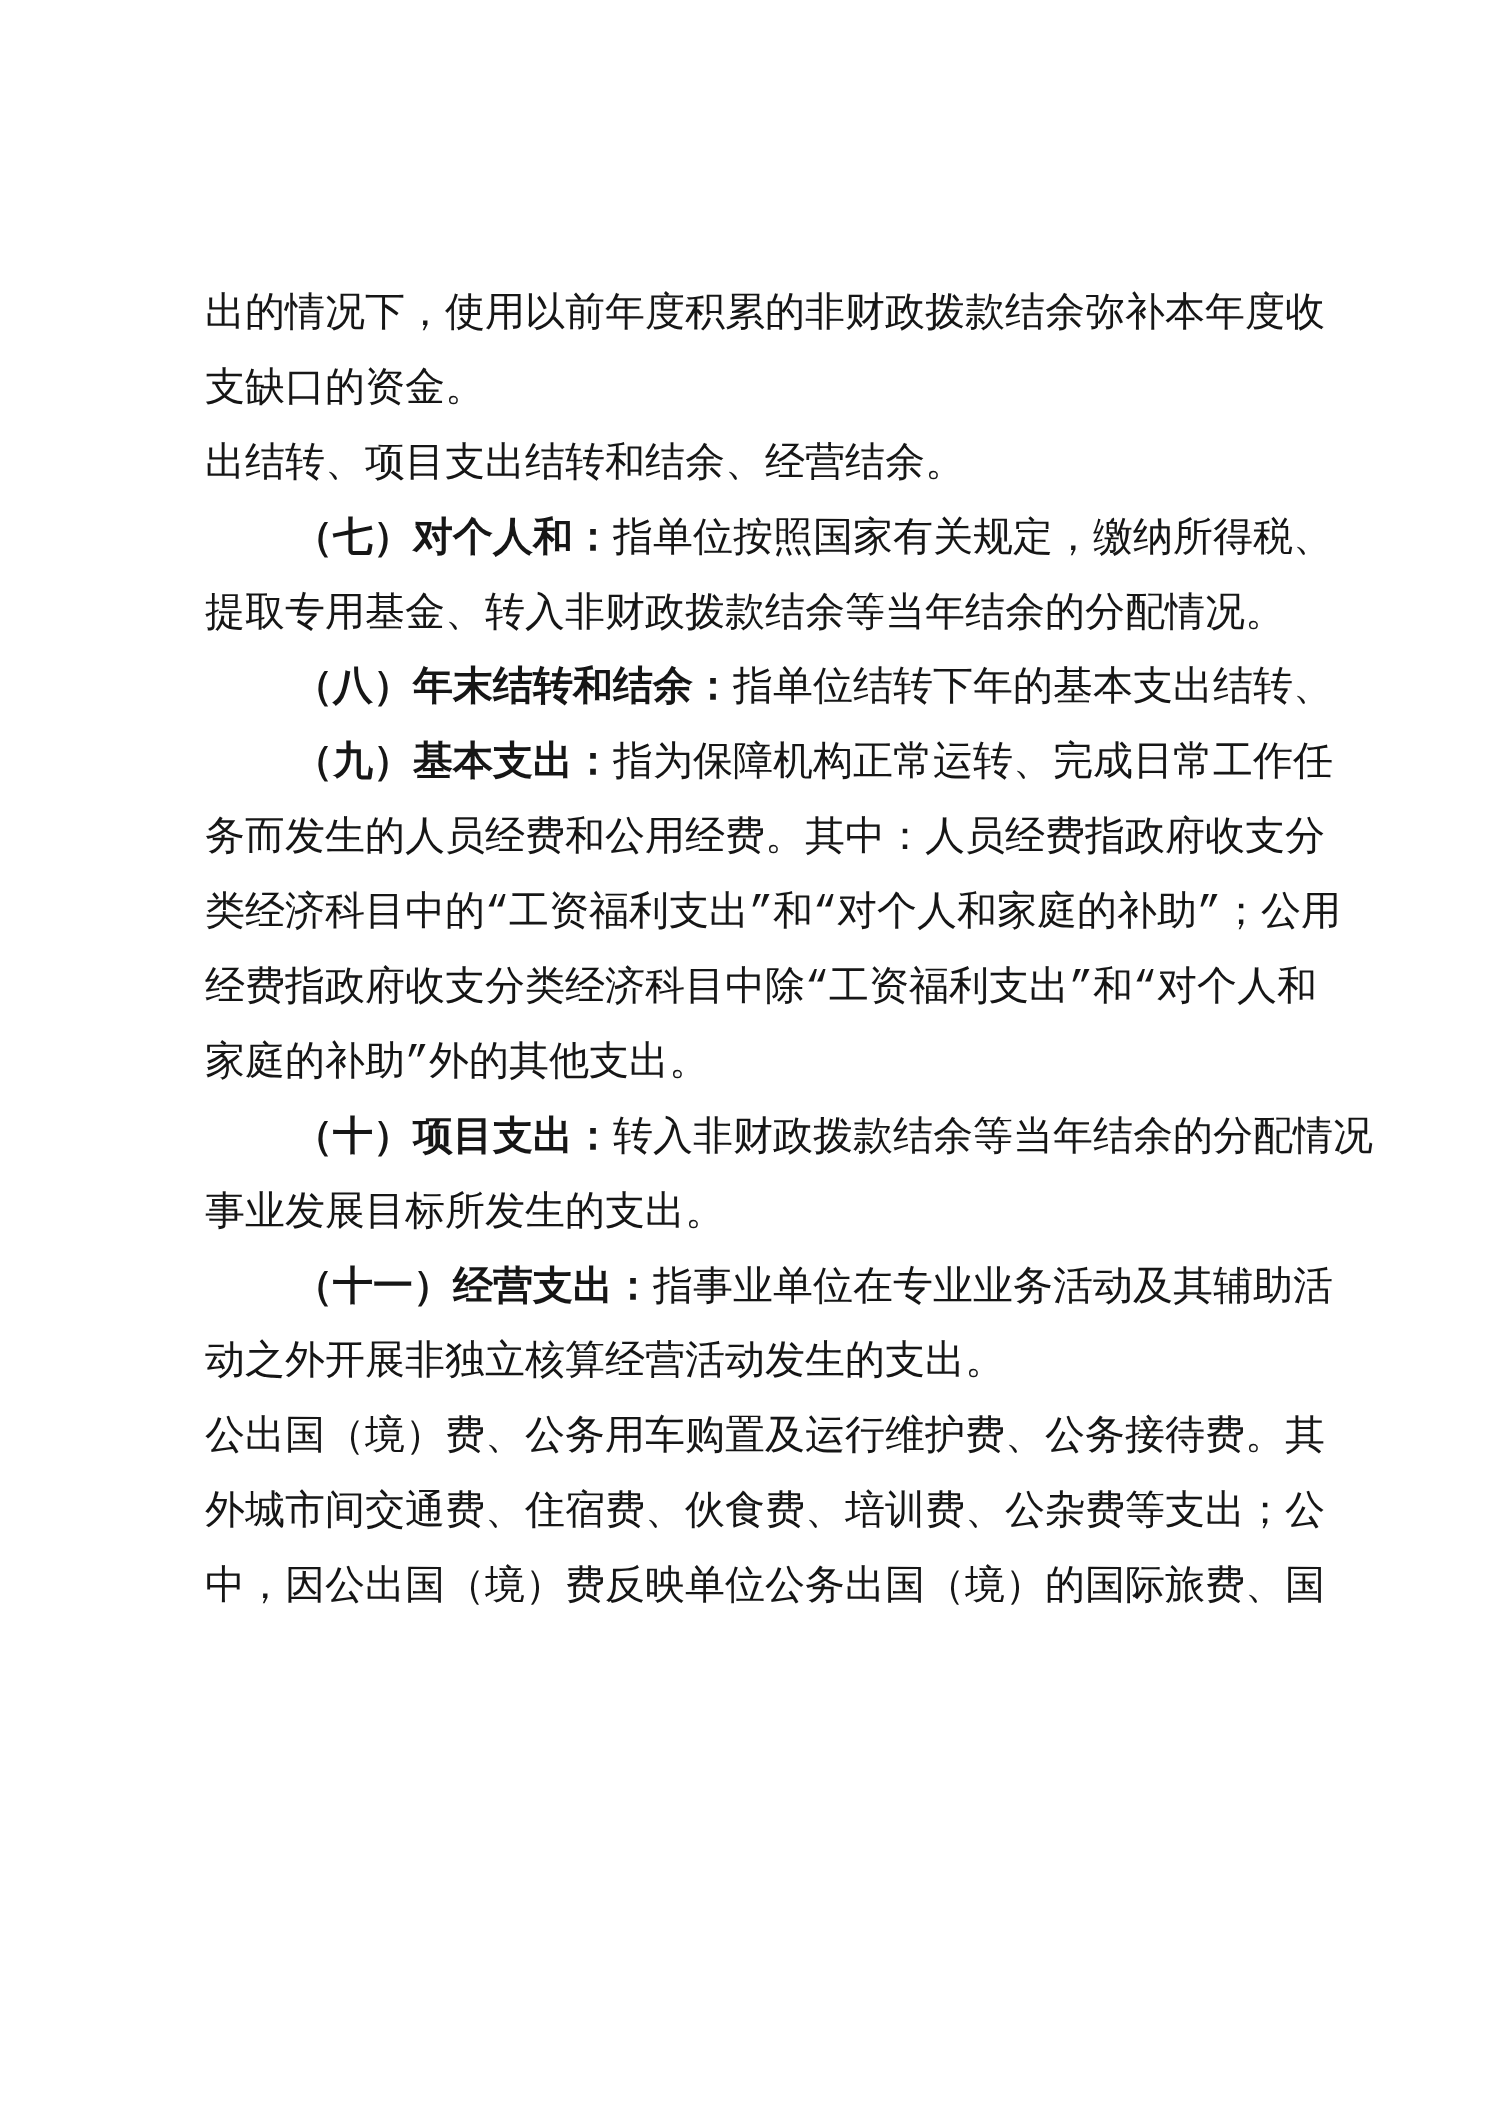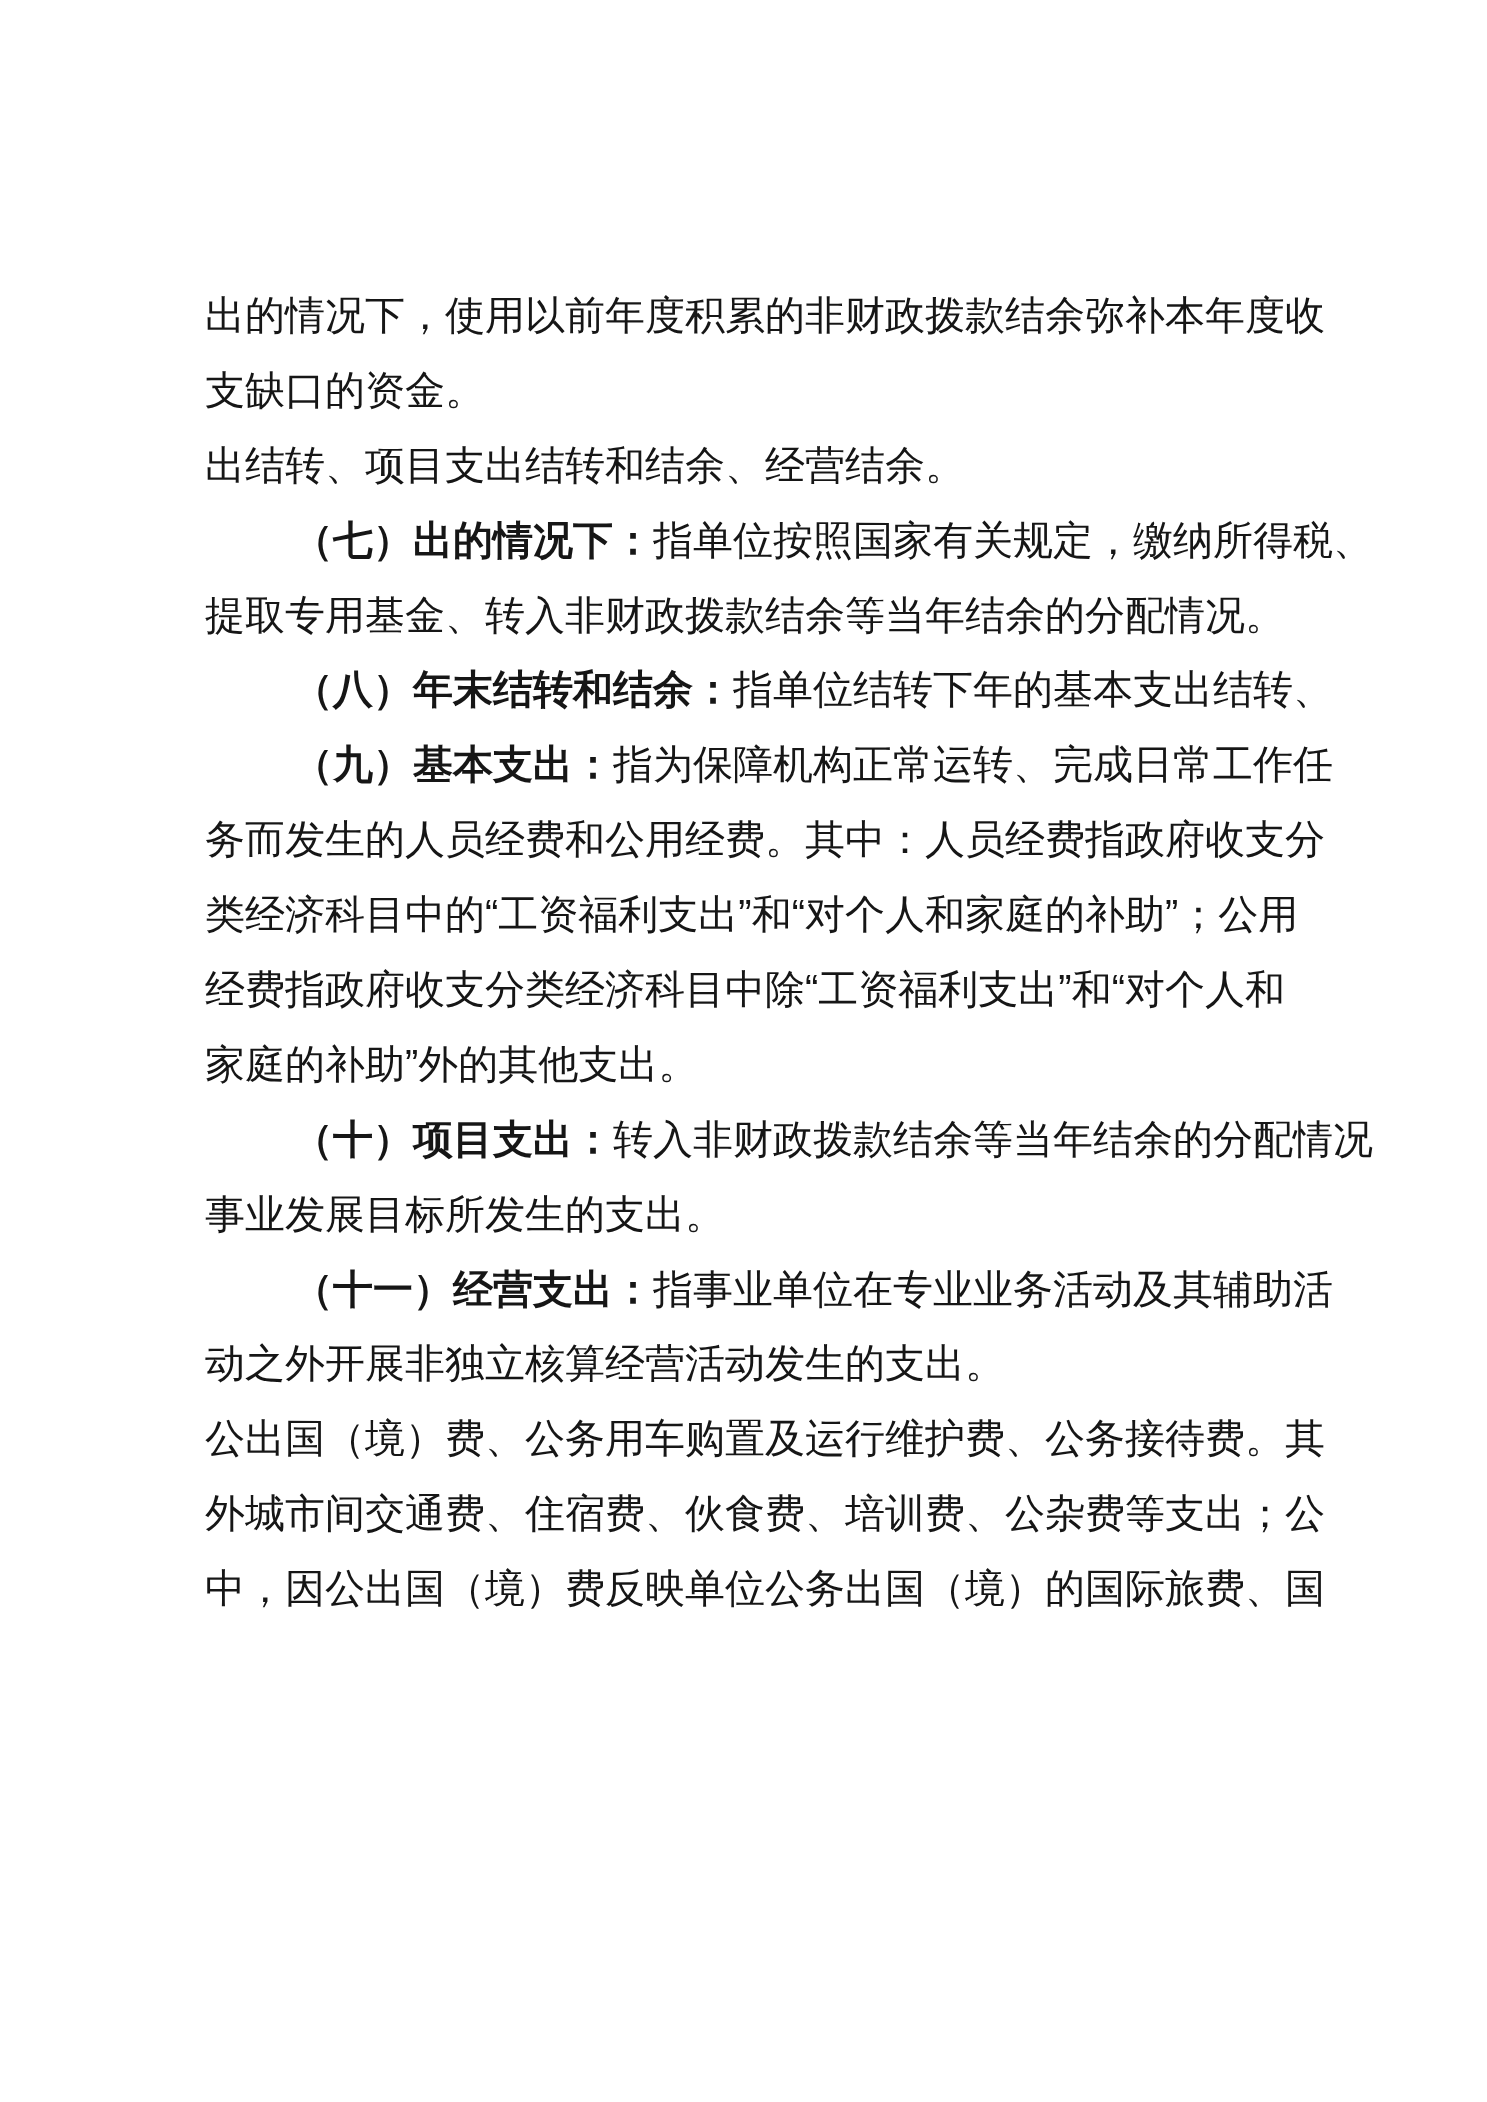--- a/index.html
+++ b/index.html
@@ -6,21 +6,21 @@
     margin: 0;
     padding: 0;
     background: #ffffff;
   }
   .page {
     position: relative;
     width: 1487px;
     height: 1652px;
     background: #ffffff;
     overflow: hidden;
-    font-family: Liberation Sans, sans-serif;
+    font-family: Liberation Mono, monospace;
   }
   .text-block {
     position: absolute;
     left: 205px;
     top: 278px;
     width: 1130px;
   }
   .line {
     height: 74.9px;
     line-height: 74.9px;
@@ -61,21 +61,21 @@
   }
 </style>
 </head>
 <body>
 
 <div class="page">
   <div class="text-block" id="text-block" style="color: rgb(22, 22, 22);">
       <div class="line"><span class="seg">出的情况下，使用以前年度积累的非财政拨款结余弥补本年度收</span></div>
       <div class="line"><span class="seg">支缺口的资金。</span></div>
       <div class="line"><span class="seg">出结转、项目支出结转和结余、经营结余。</span></div>
-      <div class="line indent"><span class="seg bold">（七）出的情况下：</span><span class="seg">指单位按照国家有关规定，缴纳所得税、</span></div>
+      <div class="line indent"><span class="seg bold">（七）对个人和：</span><span class="seg">指单位按照国家有关规定，缴纳所得税、</span></div>
       <div class="line"><span class="seg">提取专用基金、转入非财政拨款结余等当年结余的分配情况。</span></div>
       <div class="line indent"><span class="seg bold">（八）年末结转和结余：</span><span class="seg">指单位结转下年的基本支出结转、</span></div>
       <div class="line indent"><span class="seg bold">（九）基本支出：</span><span class="seg">指为保障机构正常运转、完成日常工作任</span></div>
       <div class="line"><span class="seg">务而发生的人员经费和公用经费。其中：人员经费指政府收支分</span></div>
       <div class="line"><span class="seg">类经济科目中的“工资福利支出”和“对个人和家庭的补助”；公用</span></div>
       <div class="line"><span class="seg">经费指政府收支分类经济科目中除“工资福利支出”和“对个人和</span></div>
       <div class="line"><span class="seg">家庭的补助”外的其他支出。</span></div>
       <div class="line indent"><span class="seg bold">（十）项目支出：</span><span class="seg">转入非财政拨款结余等当年结余的分配情况</span></div>
       <div class="line"><span class="seg">事业发展目标所发生的支出。</span></div>
       <div class="line indent"><span class="seg bold">（十一）经营支出：</span><span class="seg">指事业单位在专业业务活动及其辅助活</span></div>

